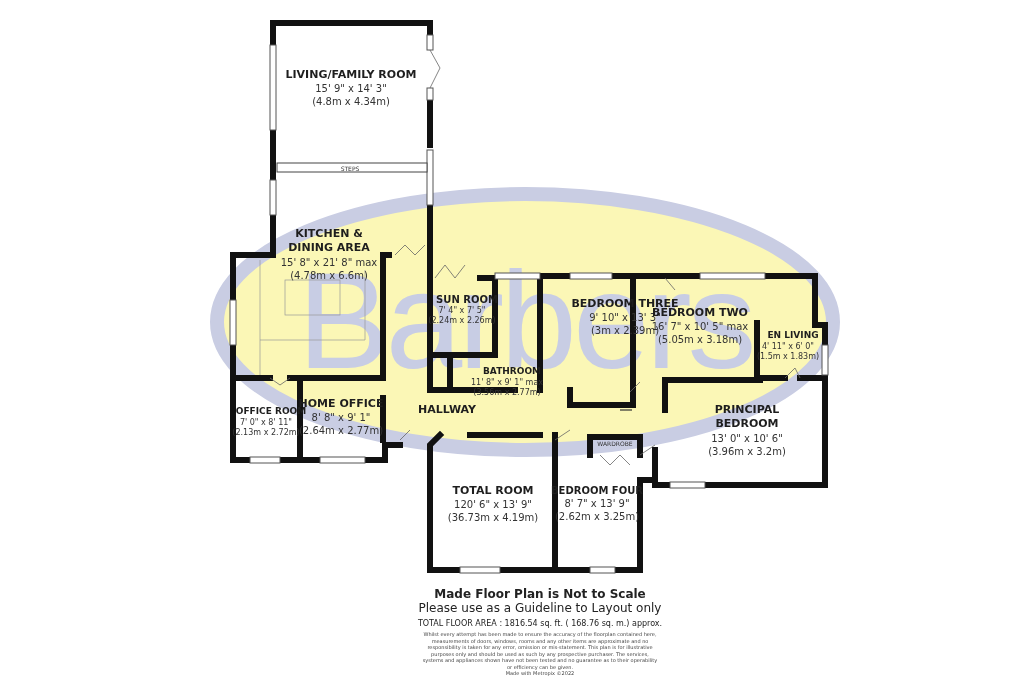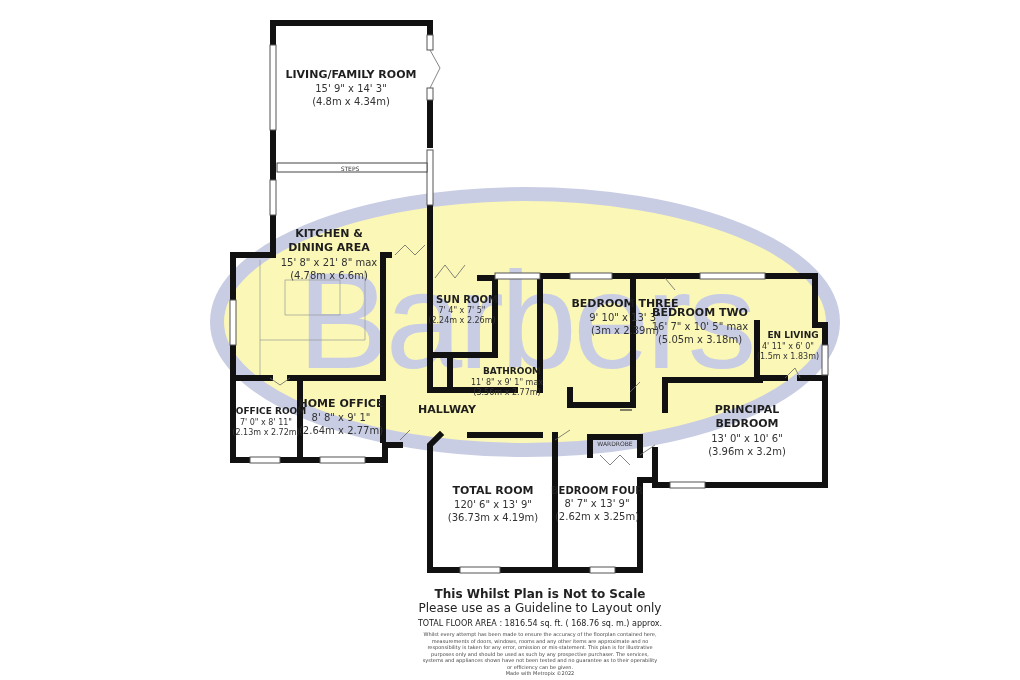--- a/index.html
+++ b/index.html
@@ -188,19 +188,19 @@
   <div class="d">120' 6" x 13' 9"</div>
   <div class="d">(36.73m x 4.19m)</div>
 </div>
 
 <div class="lbl" style="left:597px; top:484px;">
   <div class="n" style="font-size:10px">BEDROOM FOUR</div>
   <div class="d">8' 7" x 13' 9"</div>
   <div class="d">(2.62m x 3.25m)</div>
 </div>
 
-<div class="footer f1">This Whilst Plan is Not to Scale</div>
+<div class="footer f1">Made Floor Plan is Not to Scale</div>
 <div class="footer f2">Please use as a Guideline to Layout only</div>
 <div class="footer f3">TOTAL FLOOR AREA : 1816.54 sq. ft. ( 168.76 sq. m.) approx.</div>
 <div class="footer f4">
   <div>Whilst every attempt has been made to ensure the accuracy of the floorplan contained here, measurements of doors, windows, rooms and any other items are approximate and no responsibility is taken for any error, omission or mis-statement. This plan is for illustrative purposes only and should be used as such by any prospective purchaser. The services, systems and appliances shown have not been tested and no guarantee as to their operability or efficiency can be given.</div>
   <div>Made with Metropix ©2022</div>
 </div>
 
 </body></html>

